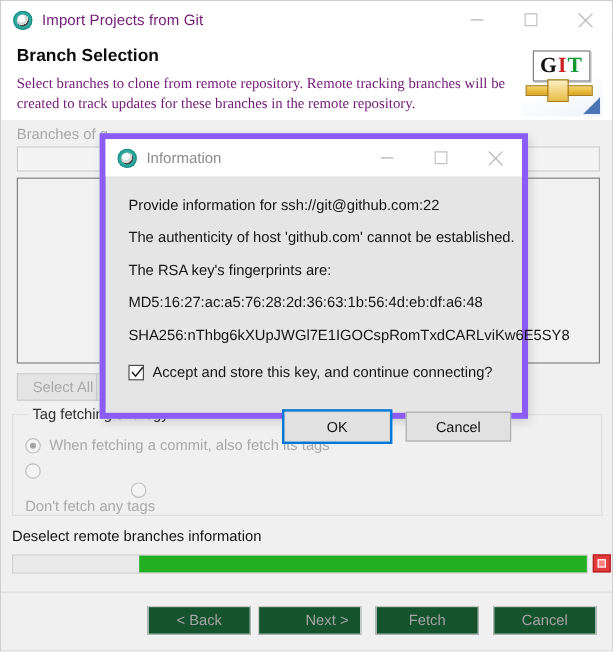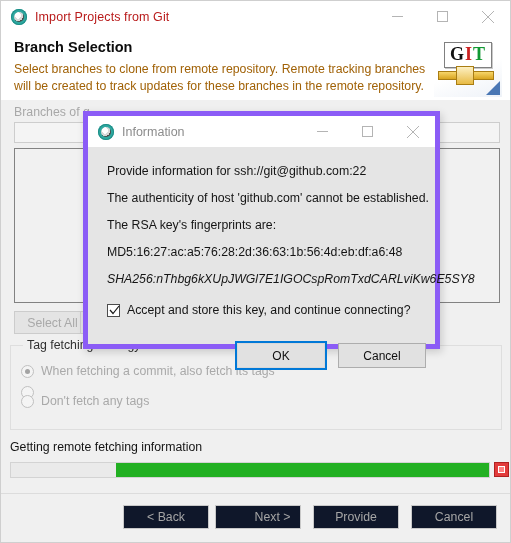--- a/index.html
+++ b/index.html
@@ -51,21 +51,21 @@
   .win-icon::after {
     content: "";
     position: absolute;
     left: 3px; top: 3px;
     width: 10px; height: 10px;
     border-radius: 50%;
     background: radial-gradient(circle at 40% 35%, #ffffff 0 35%, #d8d8d8 36% 60%, #4a4a4a 61% 100%);
   }
   #wizard-title {
     font-size: 12.5px;
-    color: #b91c1c;
+    color: #701a75;
     letter-spacing: .1px;
     white-space: nowrap;
   }
   .winbtns {
     position: absolute;
     right: 0; top: 0;
     height: 31px;
     display: flex;
   }
   .winbtn {
@@ -87,23 +87,24 @@
     box-sizing: border-box;
   }
   #header-title {
     font-size: 14.5px;
     font-weight: bold;
     color: #0c0c0c;
     margin-bottom: 6px;
   }
   #header-desc {
     font-size: 12.3px;
-    color: #a16207;
+    color: #701a75;
     line-height: 17px;
     width: 420px;
+    font-family: Liberation Serif, serif;
   }
   
   #git-banner {
     position: absolute;
     right: 8px;
     top: 3px;
     width: 68px;
     height: 62px;
     background: linear-gradient(160deg,#ffffff 0%,#ffffff 55%,#eef2f8 100%);
   }
@@ -293,21 +294,21 @@
     min-height: 48px;
     background: #f0f0f0;
     border-top: 1px solid #dcdcdc;
     position: relative;
   }
   .footbtn {
     position: absolute;
     top: 11px;
     width: 86px;
     height: 24px;
-    background: #0f172a;
+    background: #14532d;
     border: 1px solid #c8c8c8;
     color: #a5a5a5;
     font-size: 12.3px;
     display: flex;
     align-items: center;
     justify-content: center;
     box-sizing: border-box;
   }
   #btn-back   { left: 122px; }
   #btn-next   { left: 214px; padding-left: 29px; }
@@ -444,38 +445,38 @@
 
     <div id="tag-group">
       <div id="tag-group-title">Tag fetching strategy</div>
       <div class="radio-row" style="top:16px;">
         <span class="radio checked"></span>
         <span>When fetching a commit, also fetch its tags</span>
       </div>
       <div class="radio-row" style="top:37px;">
         <span class="radio"></span>
       </div>
-      <div class="radio-row" style="top:46px;">
+      <div class="radio-row" style="top:56px;flex-direction:column;">
         <span class="radio"></span>
         <span>Don't fetch any tags</span>
       </div>
     </div>
 
-    <div id="progress-label">Getting remote fetching information</div>
+    <div id="progress-label">Deselect remote branches information</div>
     <div id="progress-track">
       <div id="progress-fill" style="width: 78%; background: rgb(34, 176, 34);"></div>
     </div>
     <div id="progress-stop"></div>
 
   </div>
 
   <div id="wizard-footer">
     <div id="btn-back" class="footbtn">&lt; Back</div>
     <div id="btn-next" class="footbtn">Next &gt;</div>
-    <div id="btn-finish" class="footbtn">Provide</div>
+    <div id="btn-finish" class="footbtn">Fetch</div>
     <div id="btn-cancel" class="footbtn">Cancel</div>
   </div>
 </div>
 
 <div id="info-dialog">
 
   <div id="info-titlebar">
     <div class="win-icon"></div>
     <div id="info-title">Information</div>
     <div class="winbtns">
@@ -496,21 +497,21 @@
           </svg>
       </div>
     </div>
   </div>
 
   <div id="info-content">
     <div class="msg-line" style="top:17px;">Provide information for ssh://git@github.com:22</div>
     <div class="msg-line" style="top:44px;">The authenticity of host 'github.com' cannot be established.</div>
     <div class="msg-line" style="top:71px;">The RSA key's fingerprints are:</div>
     <div class="msg-line" style="top:98px;">MD5:16:27:ac:a5:76:28:2d:36:63:1b:56:4d:eb:df:a6:48</div>
-    <div class="msg-line" style="top:125px;font-style:italic;">SHA256:nThbg6kXUpJWGl7E1IGOCspRomTxdCARLviKw6E5SY8</div>
+    <div class="msg-line" style="top:125px;">SHA256:nThbg6kXUpJWGl7E1IGOCspRomTxdCARLviKw6E5SY8</div>
 
     <div id="chk-row">
       <span class="checkbox">
         <svg width="11" height="11" viewBox="0 0 11 11">
             <polyline points="1,5 4,8.5 10,1" fill="none" stroke="#1a1a1a" stroke-width="1.2"></polyline>
           </svg>
       </span>
       <span>Accept and store this key, and continue connecting?</span>
     </div>
 

